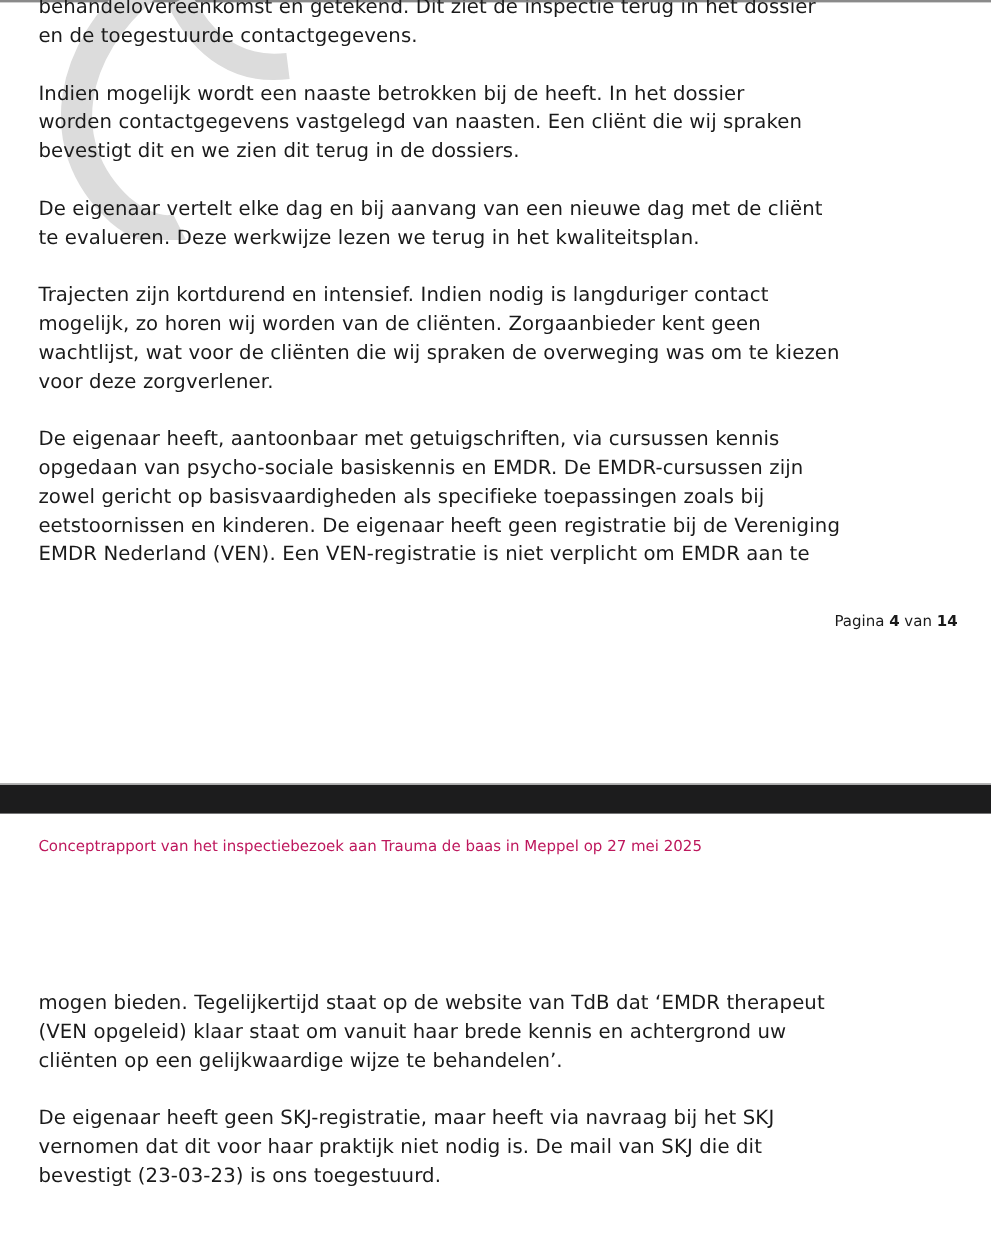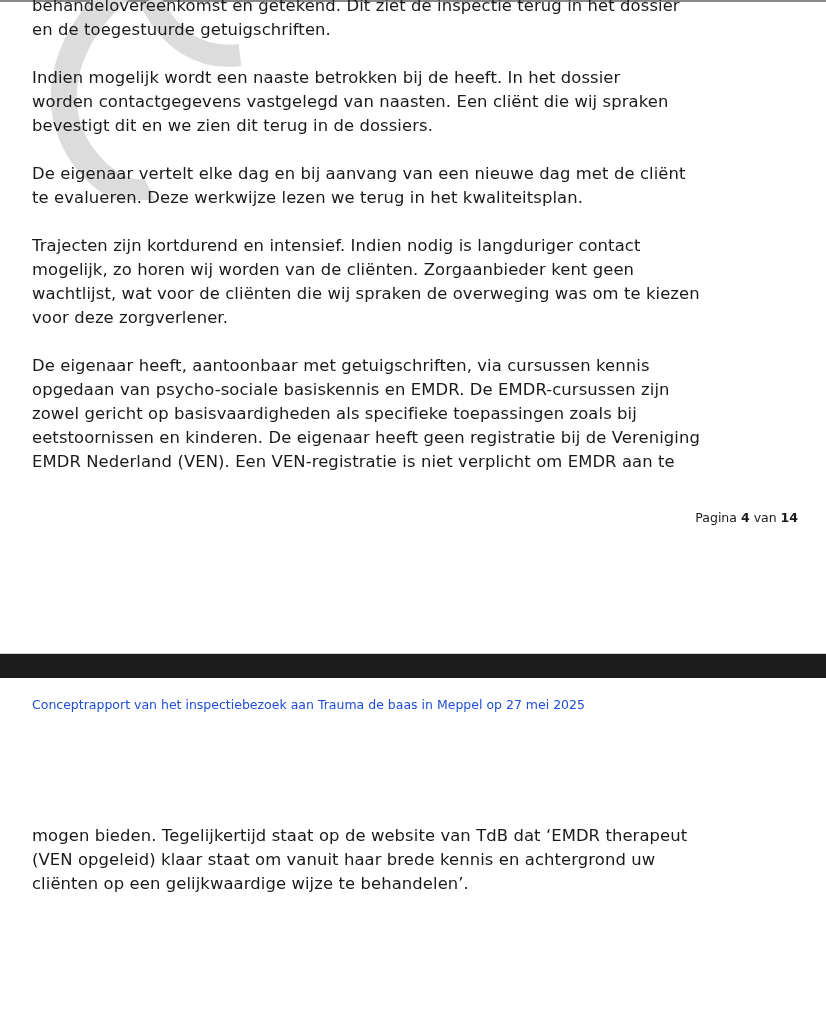--- a/index.html
+++ b/index.html
@@ -13,38 +13,38 @@
   .watermark { position: absolute; left: 0; top: 0; width: 826px; height: 200px; pointer-events: none; }
   .page { position: absolute; left: 0; width: 826px; }
   .page-top { top: 0; height: 615px; }
   .body-text { position: absolute; left: 32px; width: 780px; font-size: 16.4px; line-height: 24px; letter-spacing: 0.1px; }
   .body-text p { margin: 0 0 24px 0; }
   .heading-italic { font-style: italic; display: block; }
   .page-number { position: absolute; right: 28px; top: 510px; font-size: 12.5px; color: #1a1a1a; }
   .page-number b { font-weight: bold; }
   .separator { position: absolute; left: 0; top: 653px; width: 826px; height: 24px; background: #1c1c1d; border-top: 1px solid #d0d0d0; }
   .page-bottom { top: 678px; height: 352px; }
-  .running-header { position: absolute; left: 32px; top: 19px; font-size: 12.5px; color: #1d4ed8; }
+  .running-header { position: absolute; left: 32px; top: 19px; font-size: 12.5px; color: #be185d; }
   .body-text-2 { top: 146px; }
 </style>
 </head>
 <body>
 
 <div class="top-rule"></div>
 
 <div class="page page-top">
   <svg class="watermark" viewBox="0 0 826 200">
     <path d="M 120 -10 C 60 40, 40 120, 100 175 C 120 192, 140 195, 150 190" fill="none" stroke="#dcdcdc" stroke-width="26" stroke-linecap="butt"></path>
     <path d="M 150 0 C 170 40, 200 60, 240 55" fill="none" stroke="#dcdcdc" stroke-width="22"></path>
   </svg>
 
   <div class="body-text" style="top:-6px;">
     <p>
       <span>behandelovereenkomst en getekend. Dit ziet de inspectie terug in het dossier</span><br>
-      <span>en de toegestuurde getuigschriften.</span>
+      <span>en de toegestuurde contactgegevens.</span>
     </p>
     <p>
       <span>Indien mogelijk wordt een naaste betrokken bij de heeft. In het dossier</span><br>
       <span>worden contactgegevens vastgelegd van naasten. Een cliënt die wij spraken</span><br>
       <span>bevestigt dit en we zien dit terug in de dossiers.</span>
     </p>
     <p>
       <span>De eigenaar vertelt elke dag en bij aanvang van een nieuwe dag met de cliënt</span><br>
       <span>te evalueren. Deze werkwijze lezen we terug in het kwaliteitsplan.</span>
     </p>
@@ -74,14 +74,19 @@
 <div class="separator"></div>
 
 <div class="page page-bottom">
   <div class="running-header">Conceptrapport van het inspectiebezoek aan Trauma de baas in Meppel op 27 mei 2025</div>
   <div class="body-text body-text-2">
     <p>
       <span>mogen bieden. Tegelijkertijd staat op de website van TdB dat ‘EMDR therapeut</span><br>
       <span>(VEN opgeleid) klaar staat om vanuit haar brede kennis en achtergrond uw</span><br>
       <span>cliënten op een gelijkwaardige wijze te behandelen’.</span>
     </p>
+    <p>
+      <span>De eigenaar heeft geen SKJ-registratie, maar heeft via navraag bij het SKJ</span><br>
+      <span>vernomen dat dit voor haar praktijk niet nodig is. De mail van SKJ die dit</span><br>
+      <span>bevestigt (23-03-23) is ons toegestuurd.</span>
+    </p>
   </div>
 </div>
 
 </body></html>

